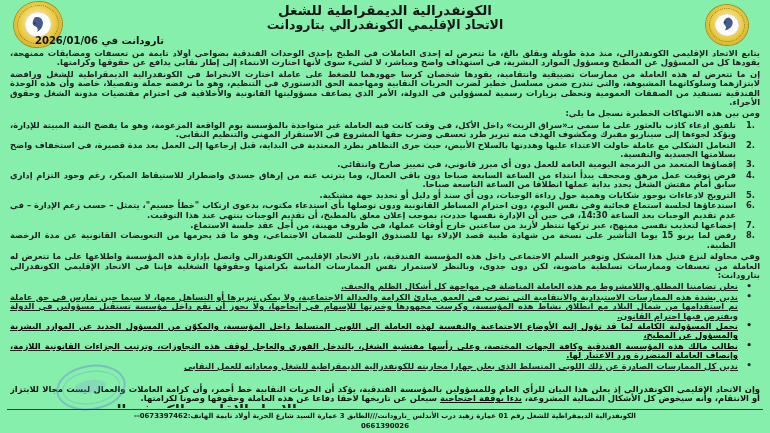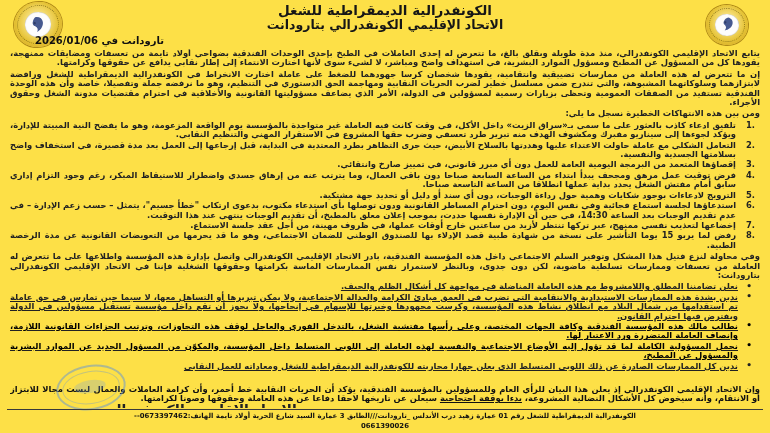--- a/index.html
+++ b/index.html
@@ -1,17 +1,17 @@
 <!DOCTYPE html>
 <html lang="ar" dir="rtl"><head>
 <meta charset="utf-8">
 <style>
   html,body{margin:0;padding:0;background:#fff;}
   .page{
-    position:relative;width:770px;height:433px;background:#fde047;overflow:hidden;
+    position:relative;width:770px;height:433px;background:#86efac;overflow:hidden;
     direction:rtl;font-family:"DejaVu Sans","Liberation Sans",sans-serif;color:#1f1f1f;
   }
   
   .logo{position:absolute;border-radius:50%;background:radial-gradient(circle at 50% 45%, #f6df7a 0 30%, #e5c235 60%, #c99b1d 100%);box-shadow:0 0 0 1px #b08a18;}
   .logo .rim{position:absolute;inset:3px;border-radius:50%;border:1px dotted rgba(92,78,10,.6);}
   .logo .core{position:absolute;inset:22%;border-radius:50%;background:#fdfdfd;box-shadow:inset 0 0 1px #999;}
   .logo svg{position:absolute;inset:28%;width:44%;height:44%;}
   .logo-left{left:14px;top:2px;width:48px;height:45px;transform:rotate(-14deg);}
   .logo-right{left:auto;right:22px;top:5px;width:42px;height:40px;transform:rotate(7deg);}
   
@@ -94,22 +94,22 @@
       <li>استدعاؤها لجلسة استماع فجائية وفي نفس اليوم، دون احترام المساطر القانونية ودون توصلها بأي استدعاء مكتوب، بدعوى ارتكاب "خطأ جسيم"، يتمثل – حسب زعم الإدارة – في عدم تقديم الوجبات بعد الساعة 14:30، في حين أن الإدارة نفسها حددت، بموجب إعلان معلق بالمطبخ، أن تقديم الوجبات ينتهي عند هذا التوقيت.</li>
       <li>إخضاعها لتعذيب نفسي ممنهج، عبر تركها تنتظر لأزيد من ساعتين خارج أوقات عملها، في ظروف مهينة، من أجل عقد جلسة الاستماع.</li>
       <li>رفض لما يربو 15 يوما التأشير على نسخة من شهادة طبية قصد الإدلاء بها للصندوق الوطني للضمان الاجتماعي، وهو ما قد يحرمها من التعويضات القانونية عن مدة الرخصة الطبية.</li>
     </ol>
 
     <p>وفي محاولة لنزع فتيل هذا المشكل وتوفير السلم الاجتماعي داخل هذه المؤسسة الفندقية، بادر الاتحاد الإقليمي الكونفدرالي واتصل بإدارة هذه المؤسسة واطلاعها على ما تتعرض له العاملة من تعسفات وممارسات تسلطية ماضوية، لكن دون جدوى، وبالنظر لاستمرار نفس الممارسات الماسة بكرامتها وحقوقها الشغلية فإننا في الاتحاد الإقليمي الكونفدرالي بتارودانت:</p>
 
     <ul class="positions">
       <li>نعلن تضامننا المطلق واللامشروط مع هذه العاملة المناضلة في مواجهة كل أشكال الظلم والحيف.</li>
       <li>ندين بشدة هذه الممارسات الاستبدادية والانتقامية التي تضرب في العمق مبادئ الكرامة والعدالة الاجتماعية، ولا يمكن تبريرها أو التساهل معها، لا سيما حين تمارس في حق عاملة تم استقدامها من شمال البلاد مع انطلاق نشاط هذه المؤسسة، وكرست مجهودها وخبرتها للإسهام في إنجاحها، ولا يجوز أن تقع داخل مؤسسة تستقبل مسؤولين في الدولة ويفترض فيها احترام القانون.</li>
+      <li class="strong">نحمل المسؤولية الكاملة لما قد تؤول إليه الأوضاع الاجتماعية والنفسية لهذه العاملة إلى اللوبي المتسلط داخل المؤسسة، والمكوّن من المسؤول الجديد عن الموارد البشرية والمسؤول عن المطبخ،</li>
       <li class="strong">نطالب مالك هذه المؤسسة الفندقية وكافة الجهات المختصة، وعلى رأسها مفتشية الشغل، بالتدخل الفوري والعاجل لوقف هذه التجاوزات، وترتيب الجزاءات القانونية اللازمة، وإنصاف العاملة المتضررة ورد الاعتبار لها.</li>
-      <li class="strong">نحمل المسؤولية الكاملة لما قد تؤول إليه الأوضاع الاجتماعية والنفسية لهذه العاملة إلى اللوبي المتسلط داخل المؤسسة، والمكوّن من المسؤول الجديد عن الموارد البشرية والمسؤول عن المطبخ،</li>
       <li>ندين كل الممارسات الصادرة عن ذلك اللوبي المتسلط الذي يعلن جهارا محاربته للكونفدرالية الديمقراطية للشغل ومعاداته للعمل النقابي</li>
     </ul>
 
     <p class="closing"><span>وإن الاتحاد الإقليمي الكونفدرالي إذ يعلن هذا البيان للرأي العام وللمسؤولين بالمؤسسة الفندقية، يؤكد أن الحريات النقابية خط أحمر، وأن كرامة العاملات والعمال ليست مجالا للابتزاز أو الانتقام، وأنه سيخوض كل الأشكال النضالية المشروعة، </span><span class="underline">بدءا بوقفة احتجاجية</span><span> سيعلن عن تاريخها لاحقا دفاعا عن هذه العاملة وحقوقها وصونا لكرامتها.</span></p>
 
     <div class="signature">عن الاتحاد الإقليمي الكونفدرالي</div>
   </main>
 
   <div class="stamp"></div>
 

